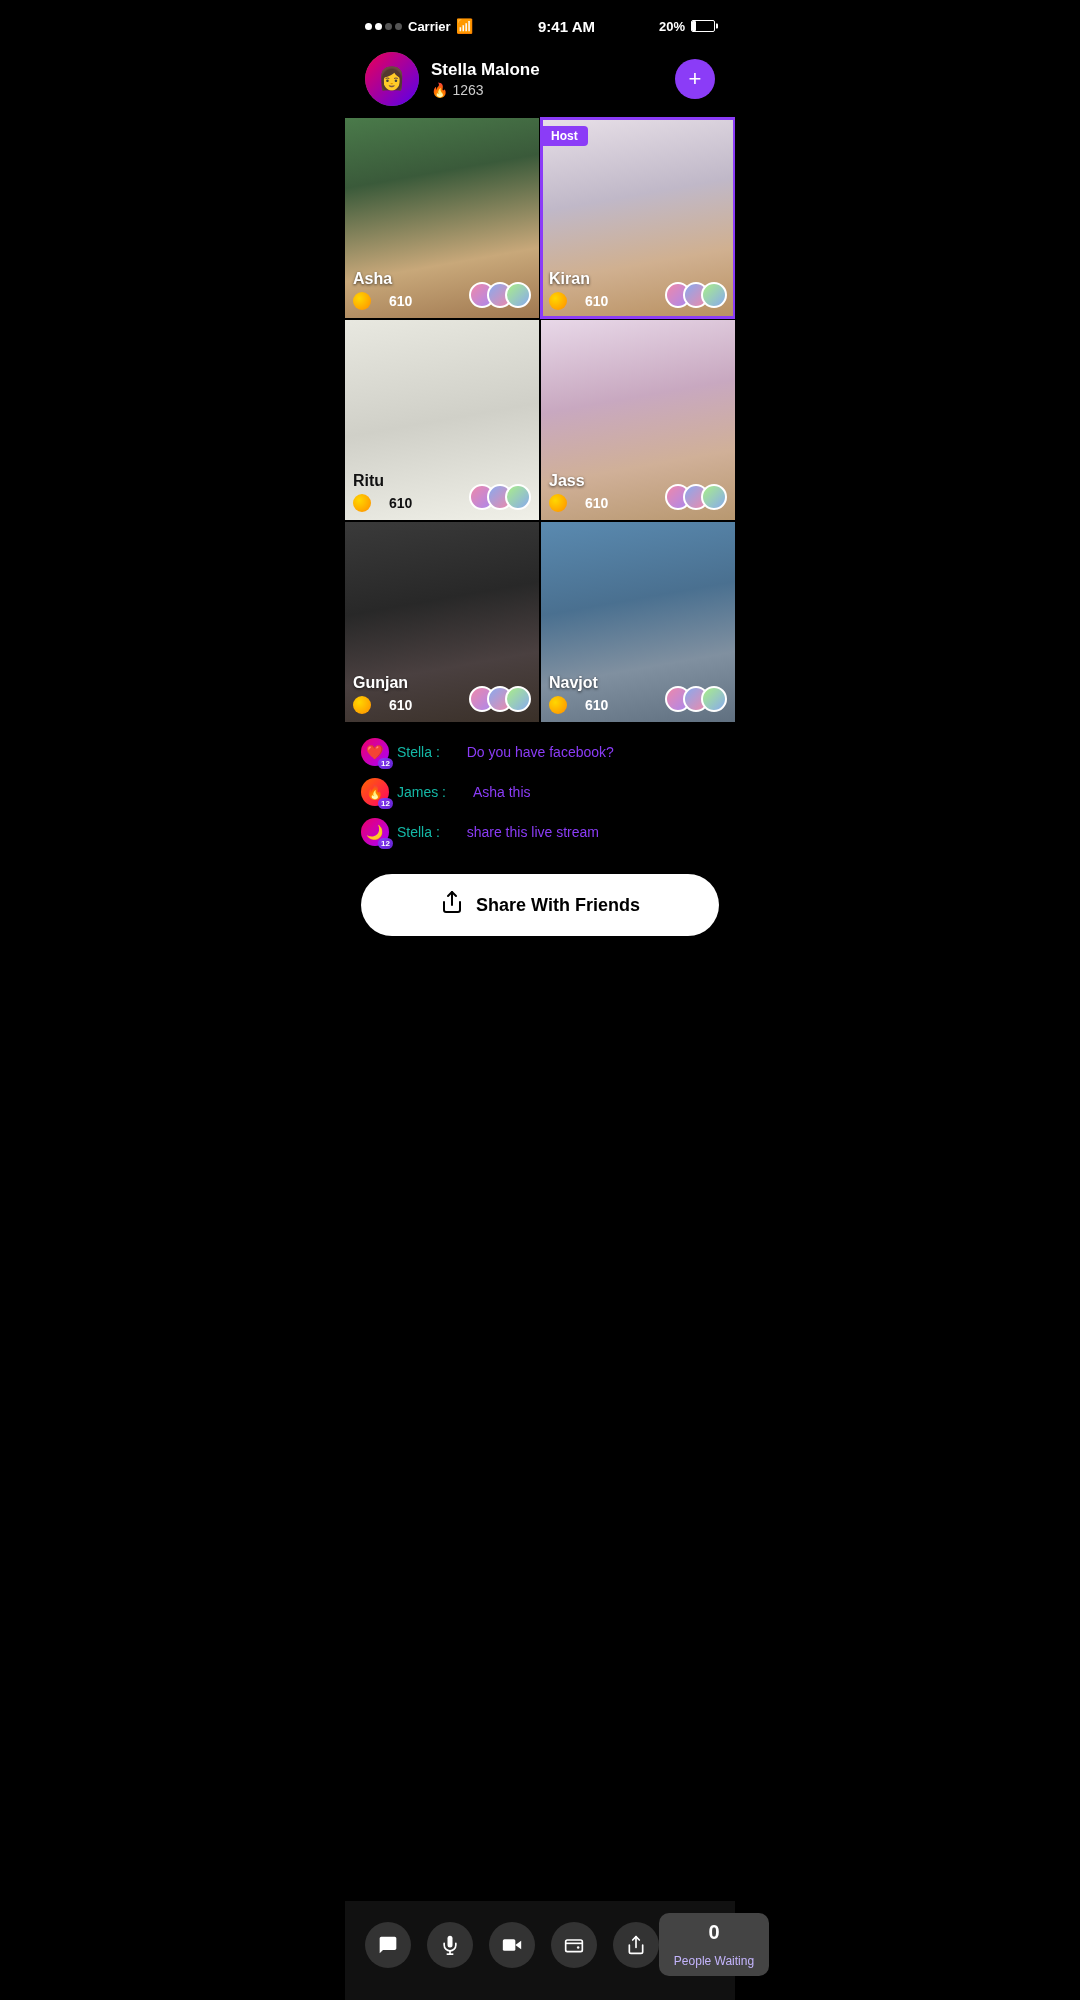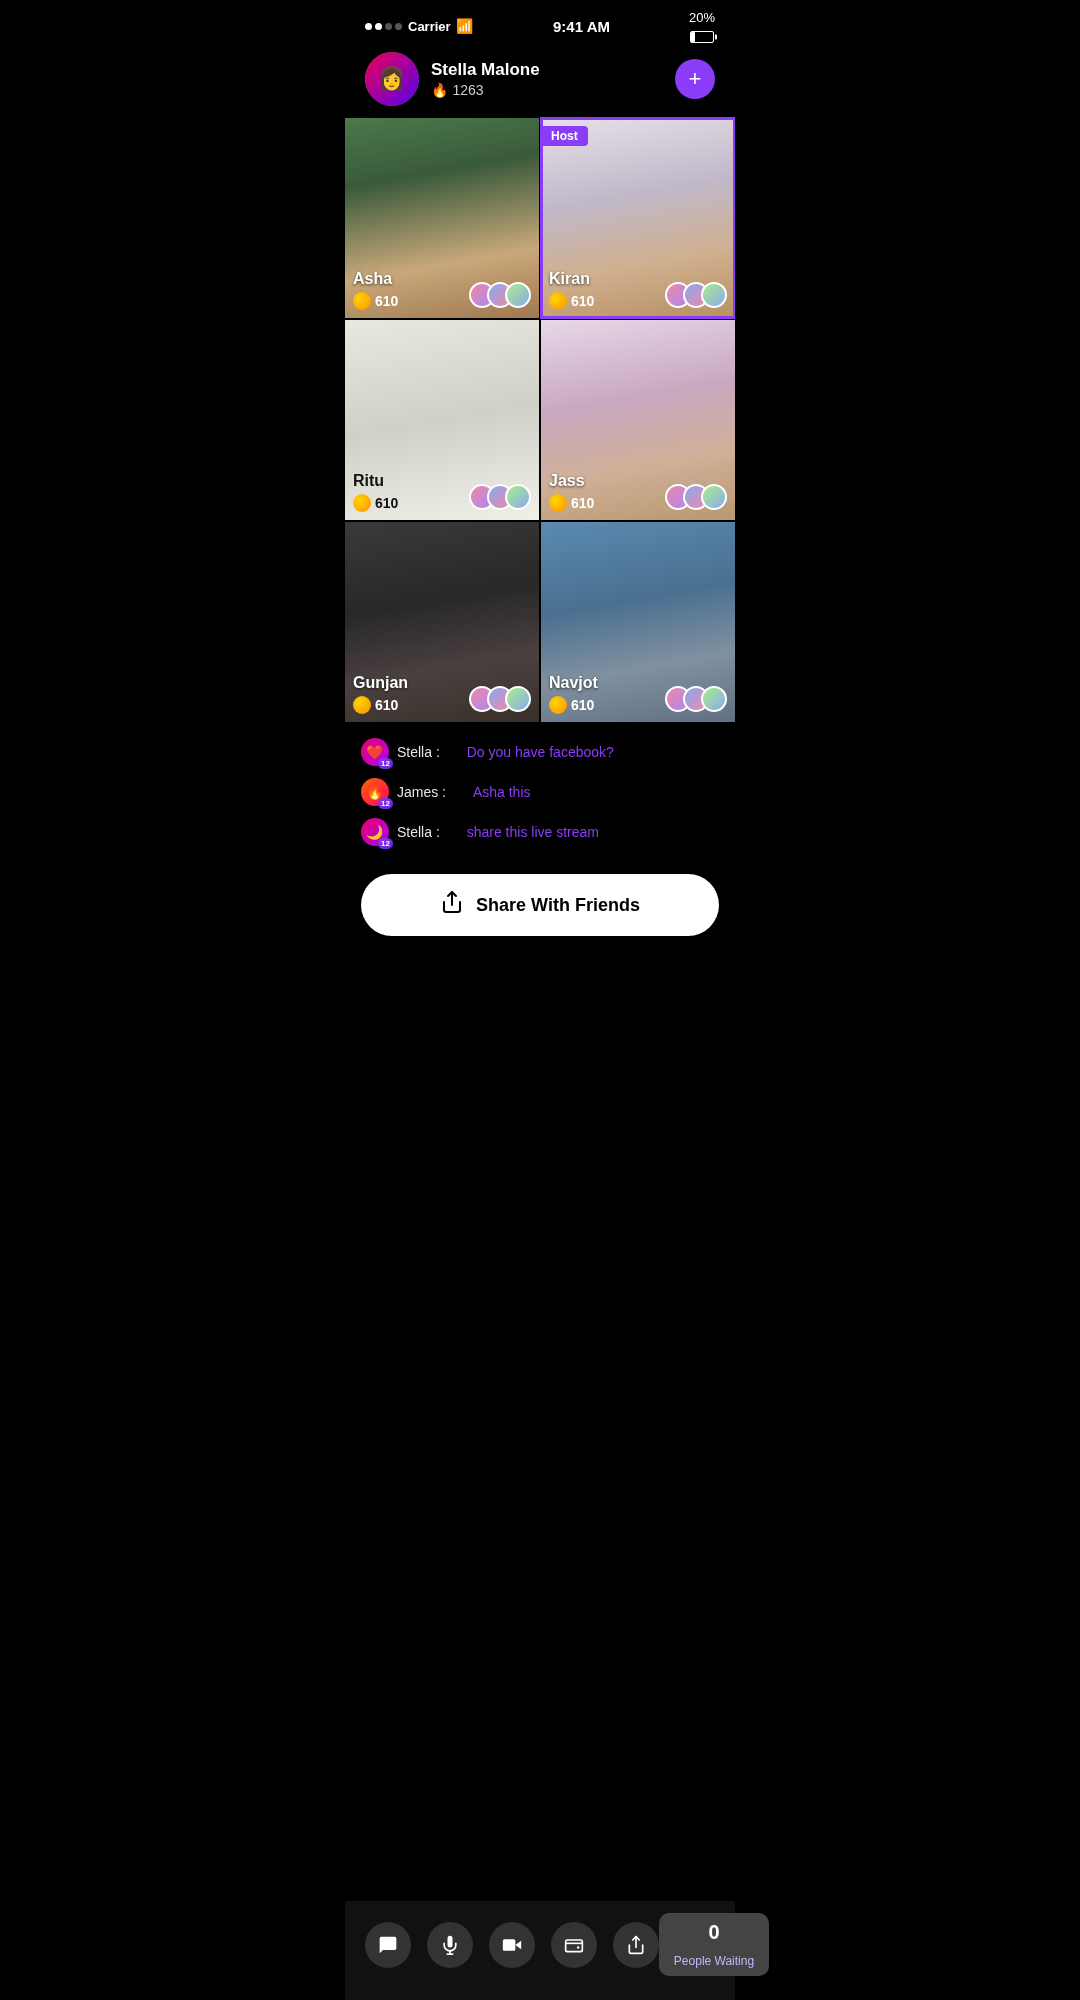--- a/index.html
+++ b/index.html
@@ -34,21 +34,21 @@
     .signal-dots {
       display: flex; gap: 3px;
     }
     .dot { width: 7px; height: 7px; border-radius: 50%; }
     .dot.filled { background: #fff; }
     .dot.empty { background: #555; }
     .wifi-icon { font-size: 14px; }
     .status-center { font-size: 15px; font-weight: 700; }
     .status-right {
       display: flex; align-items: center; gap: 6px;
-      font-size: 13px; font-weight: 400; flex-direction: column;
+      font-size: 13px; font-weight: 700;
     }
     .battery {
       width: 24px; height: 12px; border: 1.5px solid #fff;
       border-radius: 2px; position: relative;
     }
     .battery::after {
       content: '';
       position: absolute; right: -4px; top: 50%;
       transform: translateY(-50%);
       width: 2px; height: 5px;
@@ -149,21 +149,21 @@
       position: absolute;
       bottom: 8px; left: 8px;
       z-index: 2;
     }
     .video-name {
       font-size: 16px; font-weight: 700;
       text-shadow: 0 1px 3px rgba(0,0,0,0.7);
       margin-bottom: 4px;
     }
     .video-coins {
-      display: flex; align-items: center; gap: 4px;
+      display: flex; align-items: center; gap: 18px;
       font-size: 14px; font-weight: 600;
     }
     .coin-icon {
       width: 18px; height: 18px;
       border-radius: 50%;
       background: radial-gradient(circle at 35% 35%, #ffd700, #ff8c00);
       display: inline-block;
       flex-shrink: 0;
     }
     .video-avatars {
@@ -215,21 +215,21 @@
       font-weight: 700;
       padding: 1px 3px;
       color: #fff;
       min-width: 14px;
       text-align: center;
     }
     .chat-text {
       font-size: 14px;
       font-weight: 500;
     }
-    .chat-username { color: #e5e5e5; }
+    .chat-username { color: #14b8a6; }
     .chat-content { color: #8B3CF7; margin-left: 23px; }
 
     
     .share-section {
       padding: 8px 16px 16px;
     }
     .share-button {
       display: flex;
       align-items: center;
       justify-content: center;

